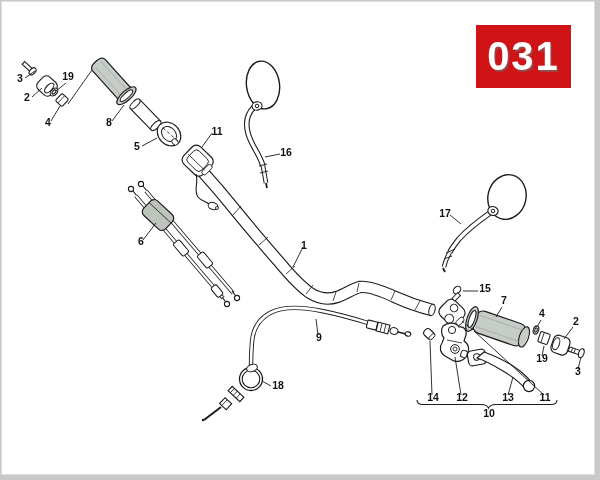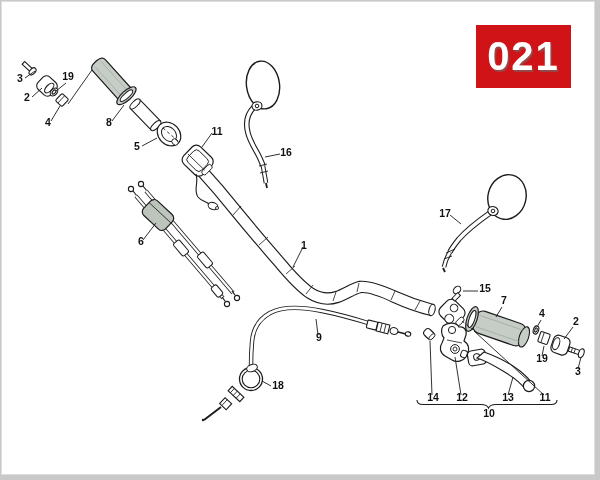--- a/index.html
+++ b/index.html
@@ -326,14 +326,14 @@
     <text class="lbl" x="578" y="375">3</text>
     <text class="lbl" x="433" y="401">14</text>
     <text class="lbl" x="462" y="401">12</text>
     <text class="lbl" x="508" y="401">13</text>
     <text class="lbl" x="545" y="401">11</text>
     <text class="lbl" x="489" y="417">10</text>
   </g>
 </svg>
 
 <div class="badge">
-  <span>021</span>
+  <span>031</span>
 </div>
 
 </body></html>

